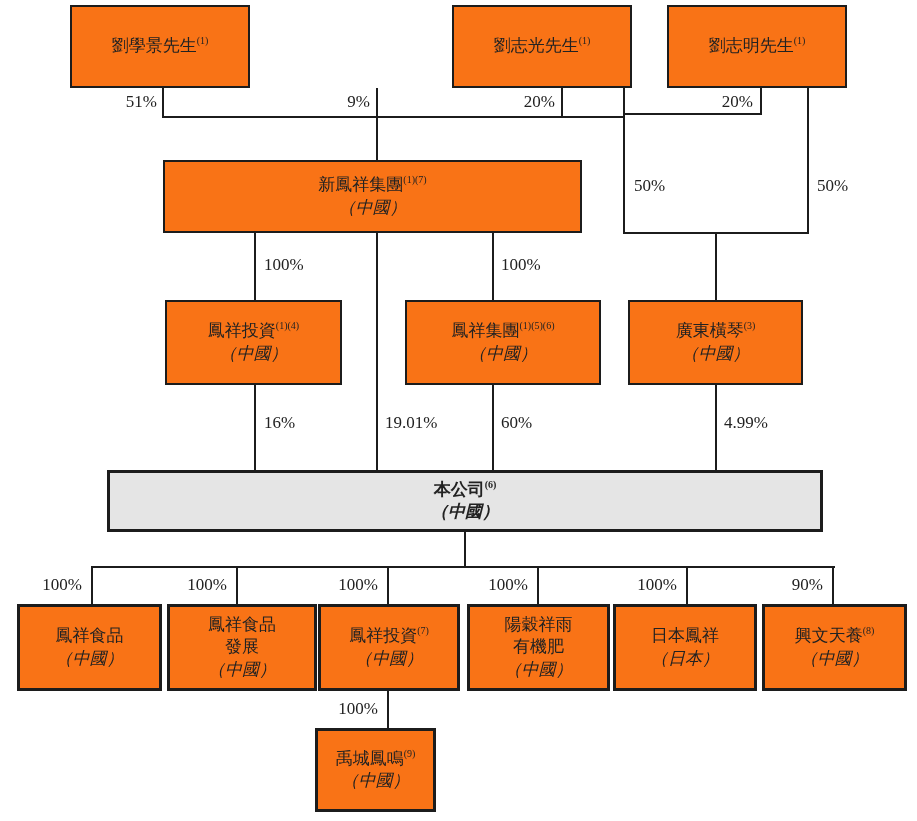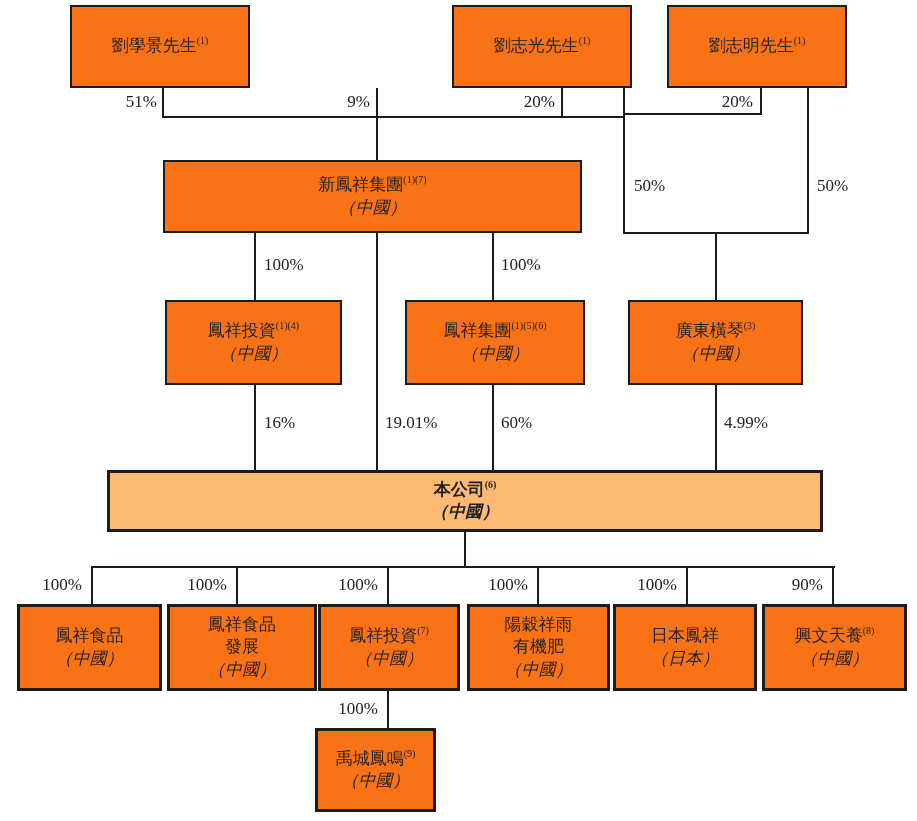--- a/index.html
+++ b/index.html
@@ -23,21 +23,21 @@
     justify-content: center;
     text-align: center;
     font-size: 17px;
     line-height: 1.3;
   }
   .box.thick { border-width: 3px; }
   .box .nm { white-space: nowrap; }
   .box sup { font-size: 10px; line-height: 1; }
   .loc { font-style: italic; }
   .company-box {
-    background: #fdba74;
+    background: #e5e5e5;
     font-weight: bold;
   }
   .h, .v { position: absolute; background: #1c1c1c; }
   .h { height: 2px; }
   .v { width: 2px; }
   .pl {
     position: absolute;
     font-size: 17px;
     white-space: nowrap;
     color: #222222;
@@ -98,21 +98,21 @@
     <div class="loc">（中國）</div>
   </div>
 
   <div class="pl" style="left:264px;top:255px">100%</div>
   <div class="pl" style="left:501px;top:255px">100%</div>
 
   <div class="box" style="left:165px;top:300px;width:177px;height:85px">
     <div class="nm"><span>鳳祥投資</span><sup>(1)(4)</sup></div>
     <div class="loc">（中國）</div>
   </div>
-  <div class="box" style="left:405px;top:300px;width:180px;height:85px">
+  <div class="box" style="left:405px;top:300px;width:196px;height:85px">
     <div class="nm"><span>鳳祥集團</span><sup>(1)(5)(6)</sup></div>
     <div class="loc">（中國）</div>
   </div>
   <div class="box" style="left:628px;top:300px;width:175px;height:85px">
     <div class="nm"><span>廣東橫琴</span><sup>(3)</sup></div>
     <div class="loc">（中國）</div>
   </div>
 
   <div class="pl" style="left:264px;top:413px">16%</div>
   <div class="pl" style="left:385px;top:413px">19.01%</div>

